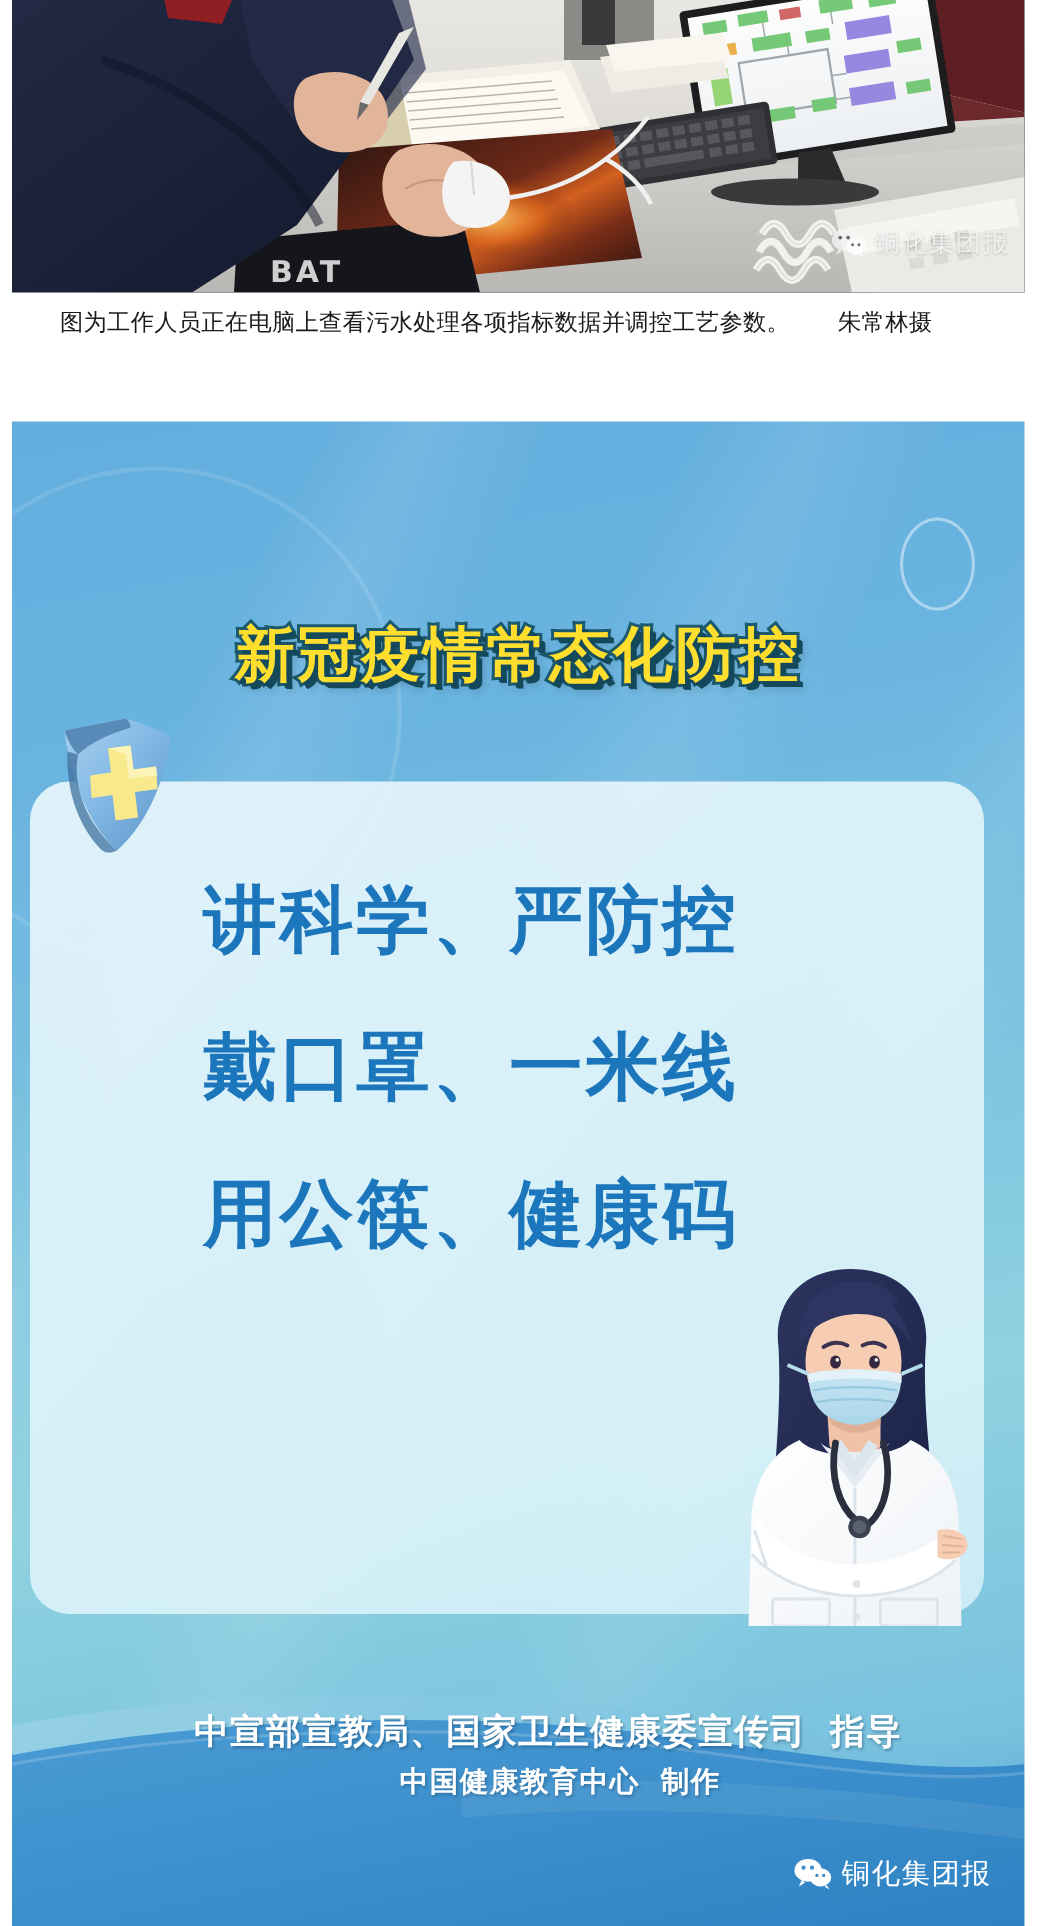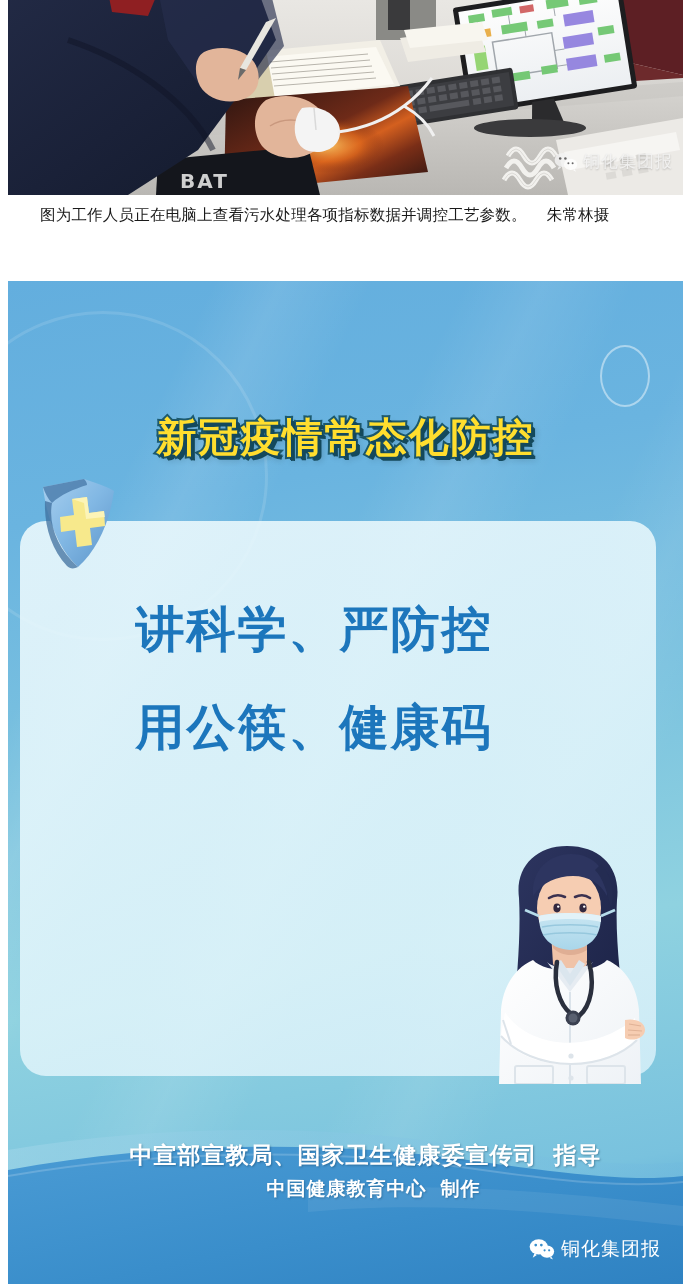--- a/index.html
+++ b/index.html
@@ -56,21 +56,21 @@
     left: 8px;
     top: 200px;
     width: 675px;
     font-family: "DejaVu Serif", "Liberation Serif", serif;
     font-size: 15.5px;
     line-height: 30px;
     color: #1a1a1a;
     text-indent: 32px;
     letter-spacing: 0.2px;
   }
-  .caption .author { margin-left: 20px; }
+  .caption .author { margin-left: 32px; }
 
   
   .poster {
     position: absolute;
     left: 8px;
     top: 281px;
     width: 675px;
     height: 1003px;
     overflow: hidden;
     background: linear-gradient(170deg, #63aede 0%, #6ab4e0 22%, #7cc3df 46%, #8fd2e0 66%, #79c2de 88%, #4a9ed4 100%);
@@ -145,21 +145,21 @@
     left: 26px;
     top: 196px;
     width: 86px;
     height: 96px;
   }
 
   
   .slogans {
     position: absolute;
     left: 0;
-    top: 300px;
+    top: 284px;
     width: 612px;
     text-align: center;
   }
   .slogan-line {
     font-family: "DejaVu Sans", "Liberation Sans", sans-serif;
     font-weight: 700;
     font-size: 49px;
     line-height: 98px;
     letter-spacing: 2px;
     color: #1C76BC;
@@ -450,20 +450,21 @@
       </defs>
       <path d="M9 10 L50 2 C62 6, 74 10, 80 14 C76 44, 64 72, 44 90 C26 74, 13 44, 9 10 Z" fill="url(#shG)"></path>
       <path d="M9 10 L50 2 C52 4, 53 6, 53 8 C40 12, 26 18, 18 26 C14 22, 11 16, 9 10 Z" fill="#4d7fae" opacity="0.85"></path>
       <path d="M18 26 C14 48, 24 72, 44 90 C40 92, 36 92, 33 89 C17 72, 10 48, 11 24 Z" fill="#3f6f9e" opacity="0.75"></path>
       <path d="M38 22 L53 20 L55 36 L70 34 L71 49 L56 51 L58 68 L43 70 L41 53 L27 55 L26 40 L40 38 Z" fill="#f7e98c"></path>
       <path d="M38 22 L53 20 L55 36 L70 34 L71 40 L52 42 L50 26 Z" fill="#fdf6c2" opacity="0.8"></path>
     </svg>
 
     <div class="slogans">
       <div class="slogan-line">讲科学、严防控</div>
+      <div class="slogan-line">戴口罩、一米线</div>
       <div class="slogan-line">用公筷、健康码</div>
     </div>
 
     <svg class="doctor" viewBox="0 0 190 250">
       <defs>
         <linearGradient id="coatW" x1="0" y1="0" x2="1" y2="1">
           <stop offset="0%" stop-color="#ffffff"></stop>
           <stop offset="100%" stop-color="#eef2f6"></stop>
         </linearGradient>
         <linearGradient id="hairG" x1="0" y1="0" x2="1" y2="1">

